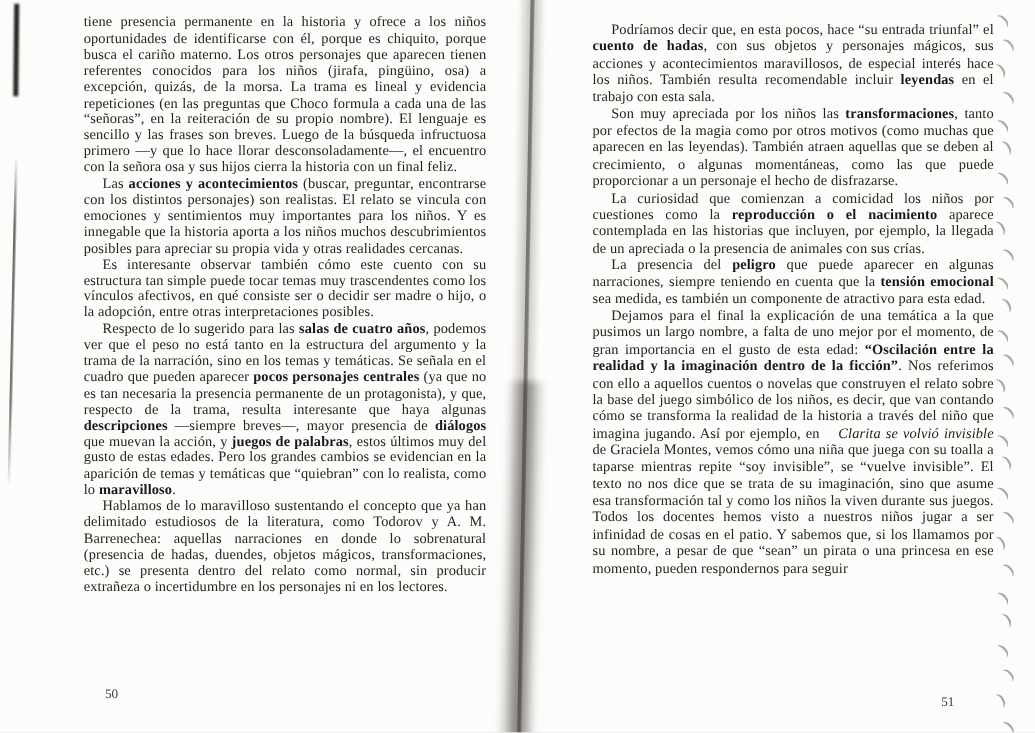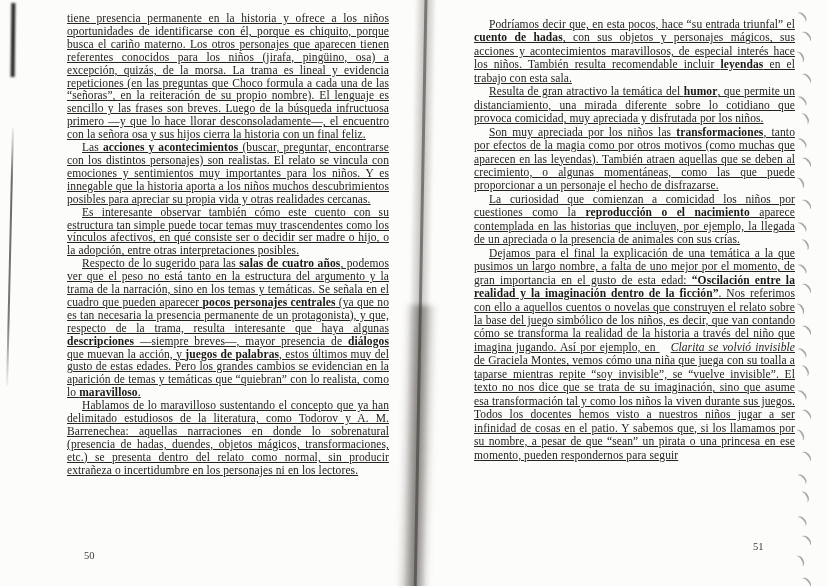--- a/index.html
+++ b/index.html
@@ -15,31 +15,31 @@
   .page.left{left:67px;top:12px;width:322px;height:566px;}
   .page.right{left:474px;top:18px;width:321px;height:560px;}
   .text{
     font-size:11.5px;
     line-height:12.9px;
     text-align:justify;
     color:var(--ink,#26231f);
     letter-spacing:0.1px;
   }
   .page.right .text{line-height:13.45px;}
-  .para{margin:0;padding:0;text-decoration:underline;}
+  .para{margin:0;padding:0;}
   .para.ind{text-indent:15px;}
   .b{font-weight:bold;color:#1b1917;}
   .i{font-style:italic;margin-left:11px;}
   .pagenum{
     position:absolute;
     font-size:10.5px;
     color:var(--pagenum,#3c3a38);
   }
   .pn-left{left:1px;top:538px;margin-left:16px;}
-  .pn-right{left:279px;top:523px;}
+  .pn-right{left:279px;top:539px;}
   
   .gutter{position:absolute;pointer-events:none;}
   .g0{left:419px;top:-10px;width:3px;height:615px;
       background:rgba(45,42,38,.5);transform:rotate(1.05deg);filter:blur(.6px);}
   .g1{left:409px;top:-12px;width:22px;height:620px;
       background:linear-gradient(to right, rgba(95,90,84,0), rgba(95,90,84,.38) 50%, rgba(95,90,84,0));
       transform:rotate(1.1deg);filter:blur(1.2px);}
   .g2{left:401px;top:305px;width:32px;height:295px;
       background:linear-gradient(to right, rgba(62,57,52,0), rgba(62,57,52,.48) 50%, rgba(62,57,52,0));
       transform:rotate(1.6deg);filter:blur(2.5px);}
@@ -83,23 +83,23 @@
         <p class="para ind"><span>Es interesante observar también cómo este cuento con su estructura tan simple puede tocar temas muy trascendentes como los vínculos afectivos, en qué consiste ser o decidir ser madre o hijo, o la adopción, entre otras interpretaciones posibles.</span></p>
         <p class="para ind"><span>Respecto de lo sugerido para las </span><span class="b">salas de cuatro años</span><span>, podemos ver que el peso no está tanto en la estructura del argumento y la trama de la narración, sino en los temas y temáticas. Se señala en el cuadro que pueden aparecer </span><span class="b">pocos personajes centrales</span><span> (ya que no es tan necesaria la presencia permanente de un protagonista), y que, respecto de la trama, resulta interesante que haya algunas </span><span class="b">descripciones</span><span> —siempre breves—, mayor presencia de </span><span class="b">diálogos</span><span> que muevan la acción, y </span><span class="b">juegos de palabras</span><span>, estos últimos muy del gusto de estas edades. Pero los grandes cambios se evidencian en la aparición de temas y temáticas que “quiebran” con lo realista, como lo </span><span class="b">maravilloso</span><span>.</span></p>
         <p class="para ind"><span>Hablamos de lo maravilloso sustentando el concepto que ya han delimitado estudiosos de la literatura, como Todorov y A. M. Barrenechea: aquellas narraciones en donde lo sobrenatural (presencia de hadas, duendes, objetos mágicos, transformaciones, etc.) se presenta dentro del relato como normal, sin producir extrañeza o incertidumbre en los personajes ni en los lectores.</span></p>
       </div>
     <div class="pagenum pn-left">50</div>
   </section>
 
   <section class="page right">
     <div class="text">
         <p class="para ind"><span>Podríamos decir que, en esta pocos, hace “su entrada triunfal” el </span><span class="b">cuento de hadas</span><span>, con sus objetos y personajes mágicos, sus acciones y acontecimientos maravillosos, de especial interés hace los niños. También resulta recomendable incluir </span><span class="b">leyendas</span><span> en el trabajo con esta sala.</span></p>
-        <p class="para ind"><span>Resulta de gran atractivo la temática del </span><span class="b">humor</span><span>, que permite un distanciamiento, una mirada diferente sobre lo cotidiano que provoca comicidad, muy apreciada y disfrutada por los niños.</span></p>
         <p class="para ind"><span>Son muy apreciada por los niños las </span><span class="b">transformaciones</span><span>, tanto por efectos de la magia como por otros motivos (como muchas que aparecen en las leyendas). También atraen aquellas que se deben al crecimiento, o algunas momentáneas, como las que puede proporcionar a un personaje el hecho de disfrazarse.</span></p>
         <p class="para ind"><span>La curiosidad que comienzan a comicidad los niños por cuestiones como la </span><span class="b">reproducción o el nacimiento</span><span> aparece contemplada en las historias que incluyen, por ejemplo, la llegada de un apreciada o la presencia de animales con sus crías.</span></p>
+        <p class="para ind"><span>La presencia del </span><span class="b">peligro</span><span> que puede aparecer en algunas narraciones, siempre teniendo en cuenta que la </span><span class="b">tensión emocional</span><span> sea medida, es también un componente de atractivo para esta edad.</span></p>
         <p class="para ind"><span>Dejamos para el final la explicación de una temática a la que pusimos un largo nombre, a falta de uno mejor por el momento, de gran importancia en el gusto de esta edad: </span><span class="b">“Oscilación entre la realidad y la imaginación dentro de la ficción”</span><span>. Nos referimos con ello a aquellos cuentos o novelas que construyen el relato sobre la base del juego simbólico de los niños, es decir, que van contando cómo se transforma la realidad de la historia a través del niño que imagina jugando. Así por ejemplo, en </span><span class="i">Clarita se volvió invisible</span><span> de Graciela Montes, vemos cómo una niña que juega con su toalla a taparse mientras repite “soy invisible”, se “vuelve invisible”. El texto no nos dice que se trata de su imaginación, sino que asume esa transformación tal y como los niños la viven durante sus juegos. Todos los docentes hemos visto a nuestros niños jugar a ser infinidad de cosas en el patio. Y sabemos que, si los llamamos por su nombre, a pesar de que “sean” un pirata o una princesa en ese momento, pueden respondernos para seguir</span></p>
       </div>
     <div class="pagenum pn-right">51</div>
   </section>
 
   <div class="binding">
       <span>)</span>
       <span>)</span>
       <span>)</span>
       <span>)</span>

